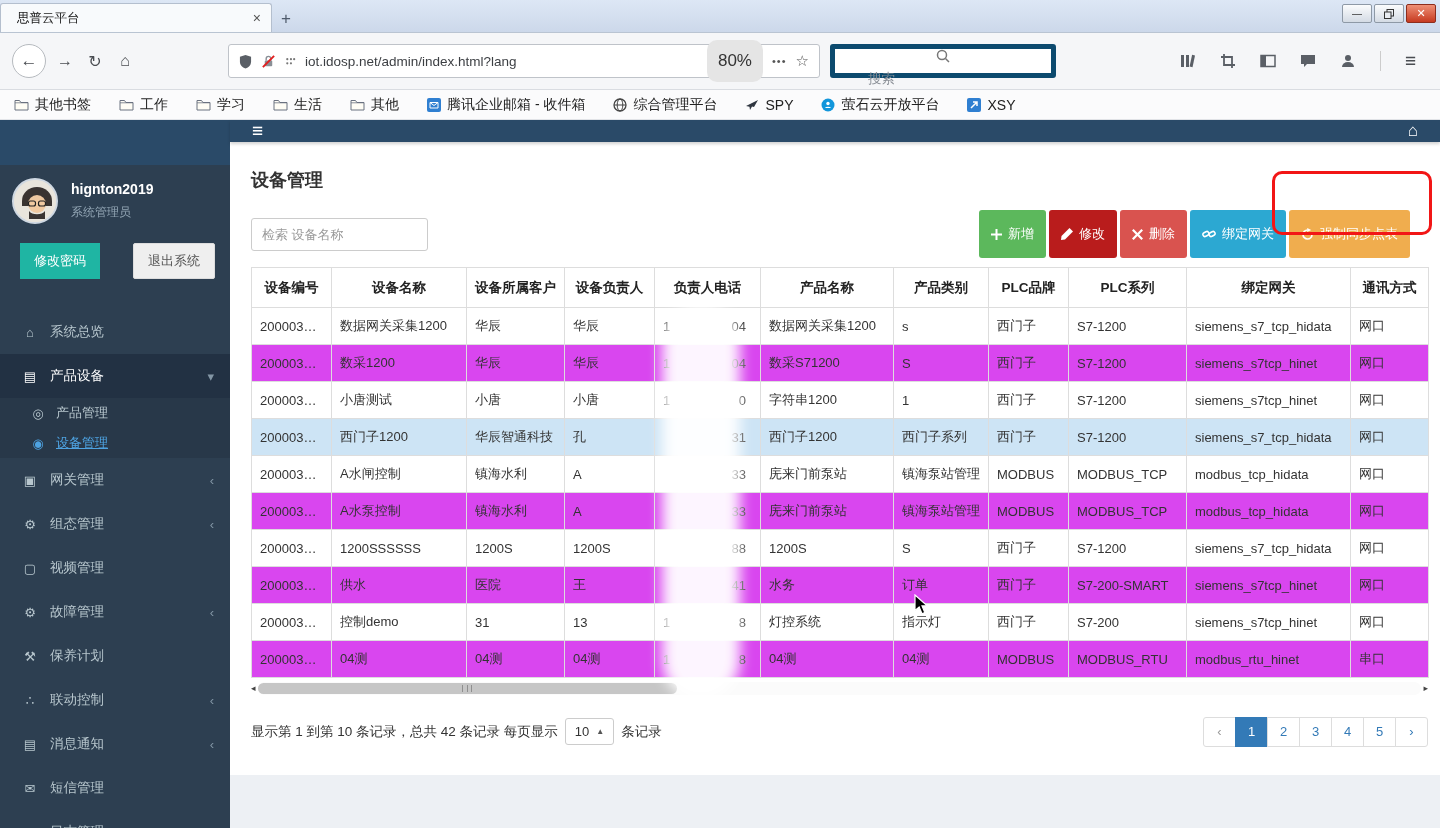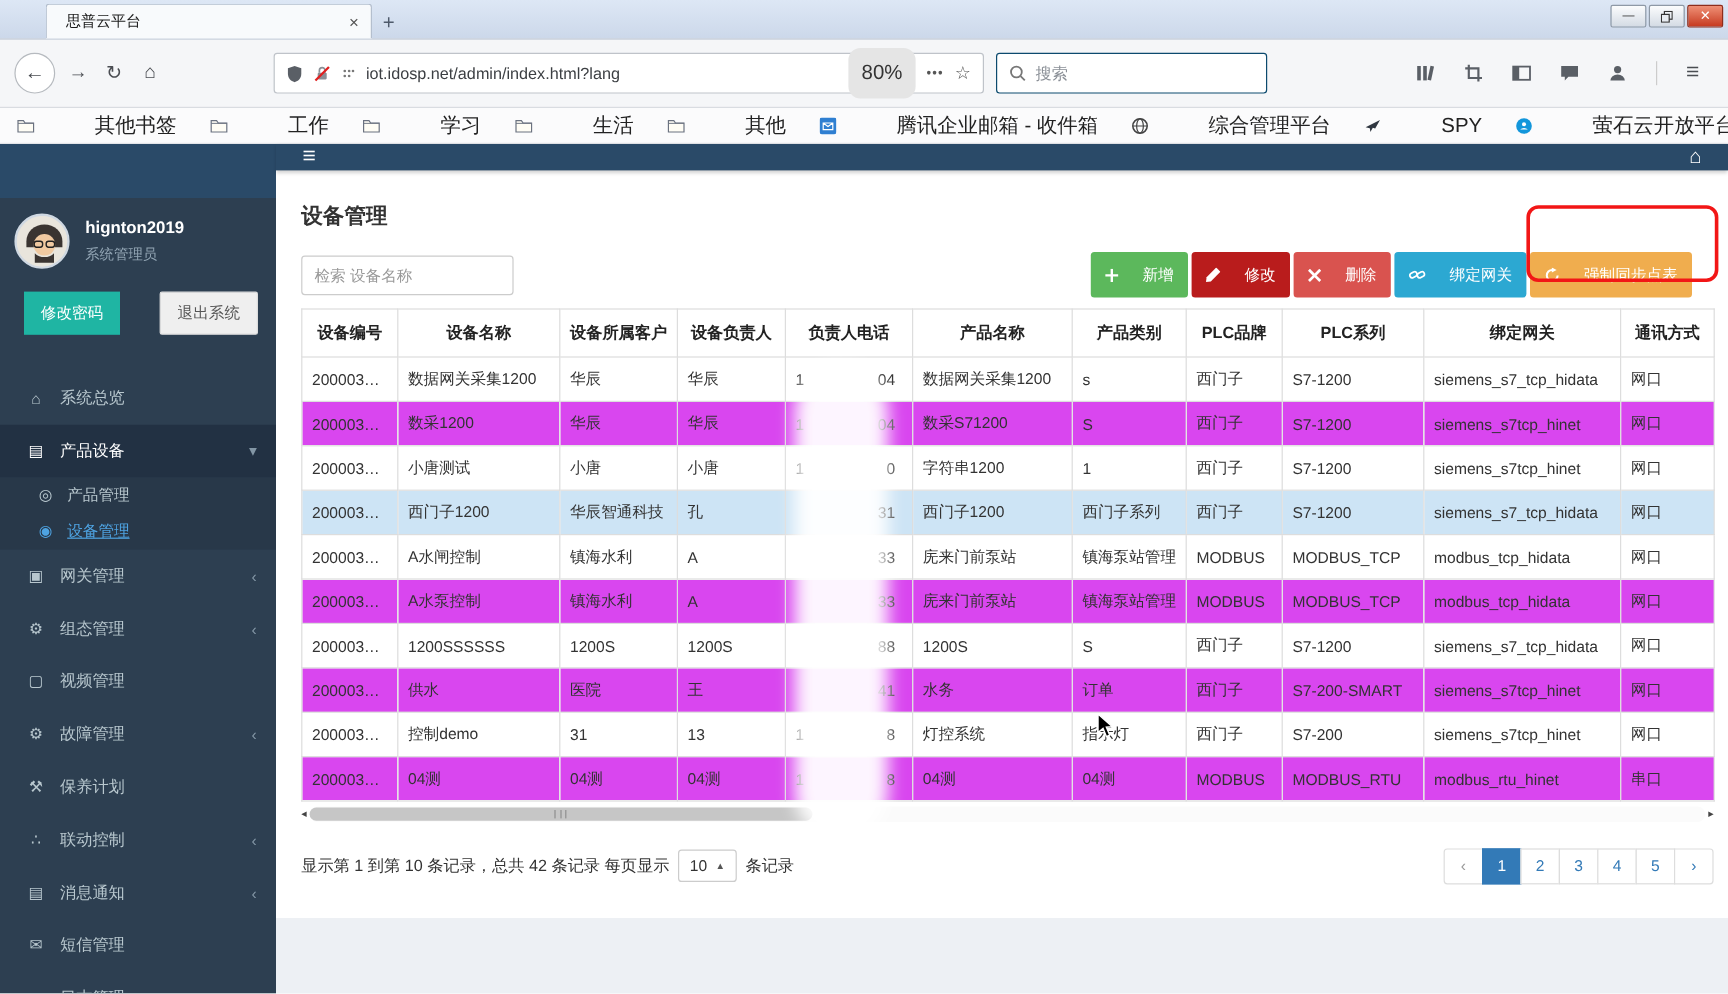--- a/index.html
+++ b/index.html
@@ -1,50 +1,50 @@
 <!DOCTYPE html>
 <html><head>
 <meta charset="utf-8">
 <style>
   * { margin:0; padding:0; box-sizing:border-box; }
   html,body { width:1440px; height:828px; overflow:hidden; }
   body { font-family:"Liberation Sans","DejaVu Sans",sans-serif; background:#fff; }
   .window { position:relative; width:1440px; height:828px; overflow:hidden; }
 
   
-  .titlebar { height:33px; background:linear-gradient(#dde7f5,#ccd8ea); display:flex; align-items:flex-end; position:relative; border-bottom:1px solid #b9c4d2;padding-left:38px; }
+  .titlebar { height:33px; background:linear-gradient(#dde7f5,#ccd8ea); display:flex; align-items:flex-end; position:relative; border-bottom:1px solid #b9c4d2; }
   .tab { width:272px; height:29px; background:#f8fafc; border:1px solid #b4bfce; border-bottom:none; border-radius:3px 3px 0 0; display:flex; align-items:center; padding:0 10px 0 16px; gap:8px; }
   .tab-title { font-size:12.5px; color:#1a1a1a; flex:1; white-space:nowrap; overflow:hidden; }
   .tab-close { color:#555; font-size:14px; line-height:1; }
   .newtab { width:28px; height:26px; display:flex; align-items:center; justify-content:center; color:#4e5a6b; font-size:17px; }
   .win-controls { position:absolute; right:4px; top:4px; display:flex; gap:2px; }
   .win-btn { width:30px; height:19px; border:1px solid #8e99a6; background:linear-gradient(#fbfcfd,#d4dbe4); display:flex; align-items:center; justify-content:center; font-size:10px; color:#333; border-radius:2px; }
   .win-btn.close { background:linear-gradient(#ef9076,#c63a20); border-color:#8d2d1c; color:#fff; font-size:11px; }
 
   
   .navbar { height:57px; background:#f5f6f8; border-bottom:1px solid #d9dce1; display:flex; align-items:center; padding:0 12px; }
   .nav-btn { width:30px; height:30px; display:flex; align-items:center; justify-content:center; font-size:16px; color:#4a4d52; }
   .nav-btn.back { width:34px; height:34px; border-radius:50%; border:1px solid #b6babf; background:#fff; font-size:17px; margin-right:4px; }
   .urlbar { width:592px; height:34px; margin-left:88px; background:#fff; border:1px solid #bfc3c9; border-radius:3px; display:flex; align-items:center; padding:0 10px; gap:9px; }
   .u-icon { display:flex; align-items:center; color:#5a5f66; }
   .url-text { flex:1; font-size:13.5px; color:#3c3f43; white-space:nowrap; overflow:hidden; }
   .zoom-pill { background:#e5e5e5; border-radius:10px; padding:11px 11px; font-size:17px; color:#333; }
   .u-icon.dots { font-size:11px; letter-spacing:1px; color:#555; }
   .u-icon.star { font-size:15px; color:#555; }
-  .searchbar { width:226px; height:34px; margin-left:10px; background:#fff; border:1px solid #0c4a6e; border-radius:3px; display:flex; align-items:center; padding:0 10px; gap:8px; }
+  .searchbar { width:226px; height:34px; margin-left:10px; background:#fff; border:5px solid #0c4a6e; border-radius:3px; display:flex; align-items:center; padding:0 10px; gap:8px;flex-direction:column; }
   .searchbar input { border:none; outline:none; width:150px; font-size:13.5px; color:#333; background:transparent; font-family:inherit; }
   .searchbar input::placeholder { color:#8a8f96; }
   .toolbar-icons { margin-left:auto; display:flex; align-items:center; gap:24px; margin-right:12px; }
   .vsep { width:1px; height:20px; background:#ccc; }
   .hamburger { font-size:19px; color:#4a4d52; }
 
   
   .bookmarks-bar { height:30px; background:#fbfbfc; border-bottom:1px solid #e3e5e9; display:flex; align-items:center; padding:0 14px; gap:28px; }
   .bookmark { display:flex; align-items:center; gap:6px; white-space:nowrap; }
-  .bm-label { font-size:17px; color:#222;margin-left:44px; }
+  .bm-label { font-size:14px; color:#222; }
   .bm-icon { display:flex; align-items:center; font-size:13px; color:#333; }
 
   
   .app { display:flex; height:708px; }
   .sidebar { width:230px; flex-shrink:0; background:#2d3f51; overflow:hidden; }
   .sidebar-top { height:45px; background:#2a4a68; }
   .user-panel { display:flex; align-items:center; gap:13px; padding:13px 12px 0 12px; }
   .avatar { width:46px; height:46px; border-radius:50%; overflow:hidden; border:2px solid #cfd8e2; background:#e8e4da; flex-shrink:0; }
   .user-name { color:#fff; font-weight:bold; font-size:14px; }
   .user-role { color:#93a6b5; font-size:12px; margin-top:7px; }
@@ -65,21 +65,21 @@
   .topbar { height:45px; background:#2a4a68; display:flex; align-items:center; padding:0 22px; color:#fff; box-shadow:0 2px 3px rgba(0,0,0,.18); position:relative; z-index:2; }
   .burger { font-size:19px; }
   .tb-home { margin-left:auto; font-size:17px; }
 
   .content { flex:1; background:#fff; padding:16px 12px 0 21px; position:relative; }
   .page-title { font-size:18px; font-weight:600; color:#333; margin:10px 0 18px; }
   .toolbar-row { display:flex; align-items:center; margin-bottom:9px; }
   .device-search { width:177px; height:33px; border:1px solid #ccc; border-radius:3px; padding:0 10px; font-size:13px; color:#333; outline:none; font-family:inherit; }
   .device-search::placeholder { color:#999; }
   .btn-group { margin-left:auto; margin-right:18px; display:flex; gap:3px; }
-  .action-btn { height:38px; border:none; border-radius:3px; color:#fff; font-size:13px; padding:0 12px; display:flex; align-items:center; gap:20px; font-family:inherit; cursor:pointer; }
+  .action-btn { height:48px; border:none; border-radius:3px; color:#fff; font-size:13px; padding:0 12px; display:flex; align-items:center; gap:6px; font-family:inherit; cursor:pointer; }
   .btn-icon { display:flex; align-items:center; }
 
   table.grid { border-collapse:collapse; table-layout:fixed; width:1177px; background:#fff; font-size:13px; color:#333; }
   .grid th, .grid td { border:1px solid #ddd; padding:0 8px; white-space:nowrap; overflow:hidden; text-overflow:ellipsis; }
   .grid th { height:40px; font-weight:bold; text-align:center; font-size:13.5px; color:#222; background:#fff; }
   .grid td { height:37px; }
   .grid tr.even td { background:#d946ef; }
   .grid tr.selected td { background:#cde4f5; }
   td.phone-cell { padding-right:14px; }
   .phone-wrap { display:flex; justify-content:space-between; }

